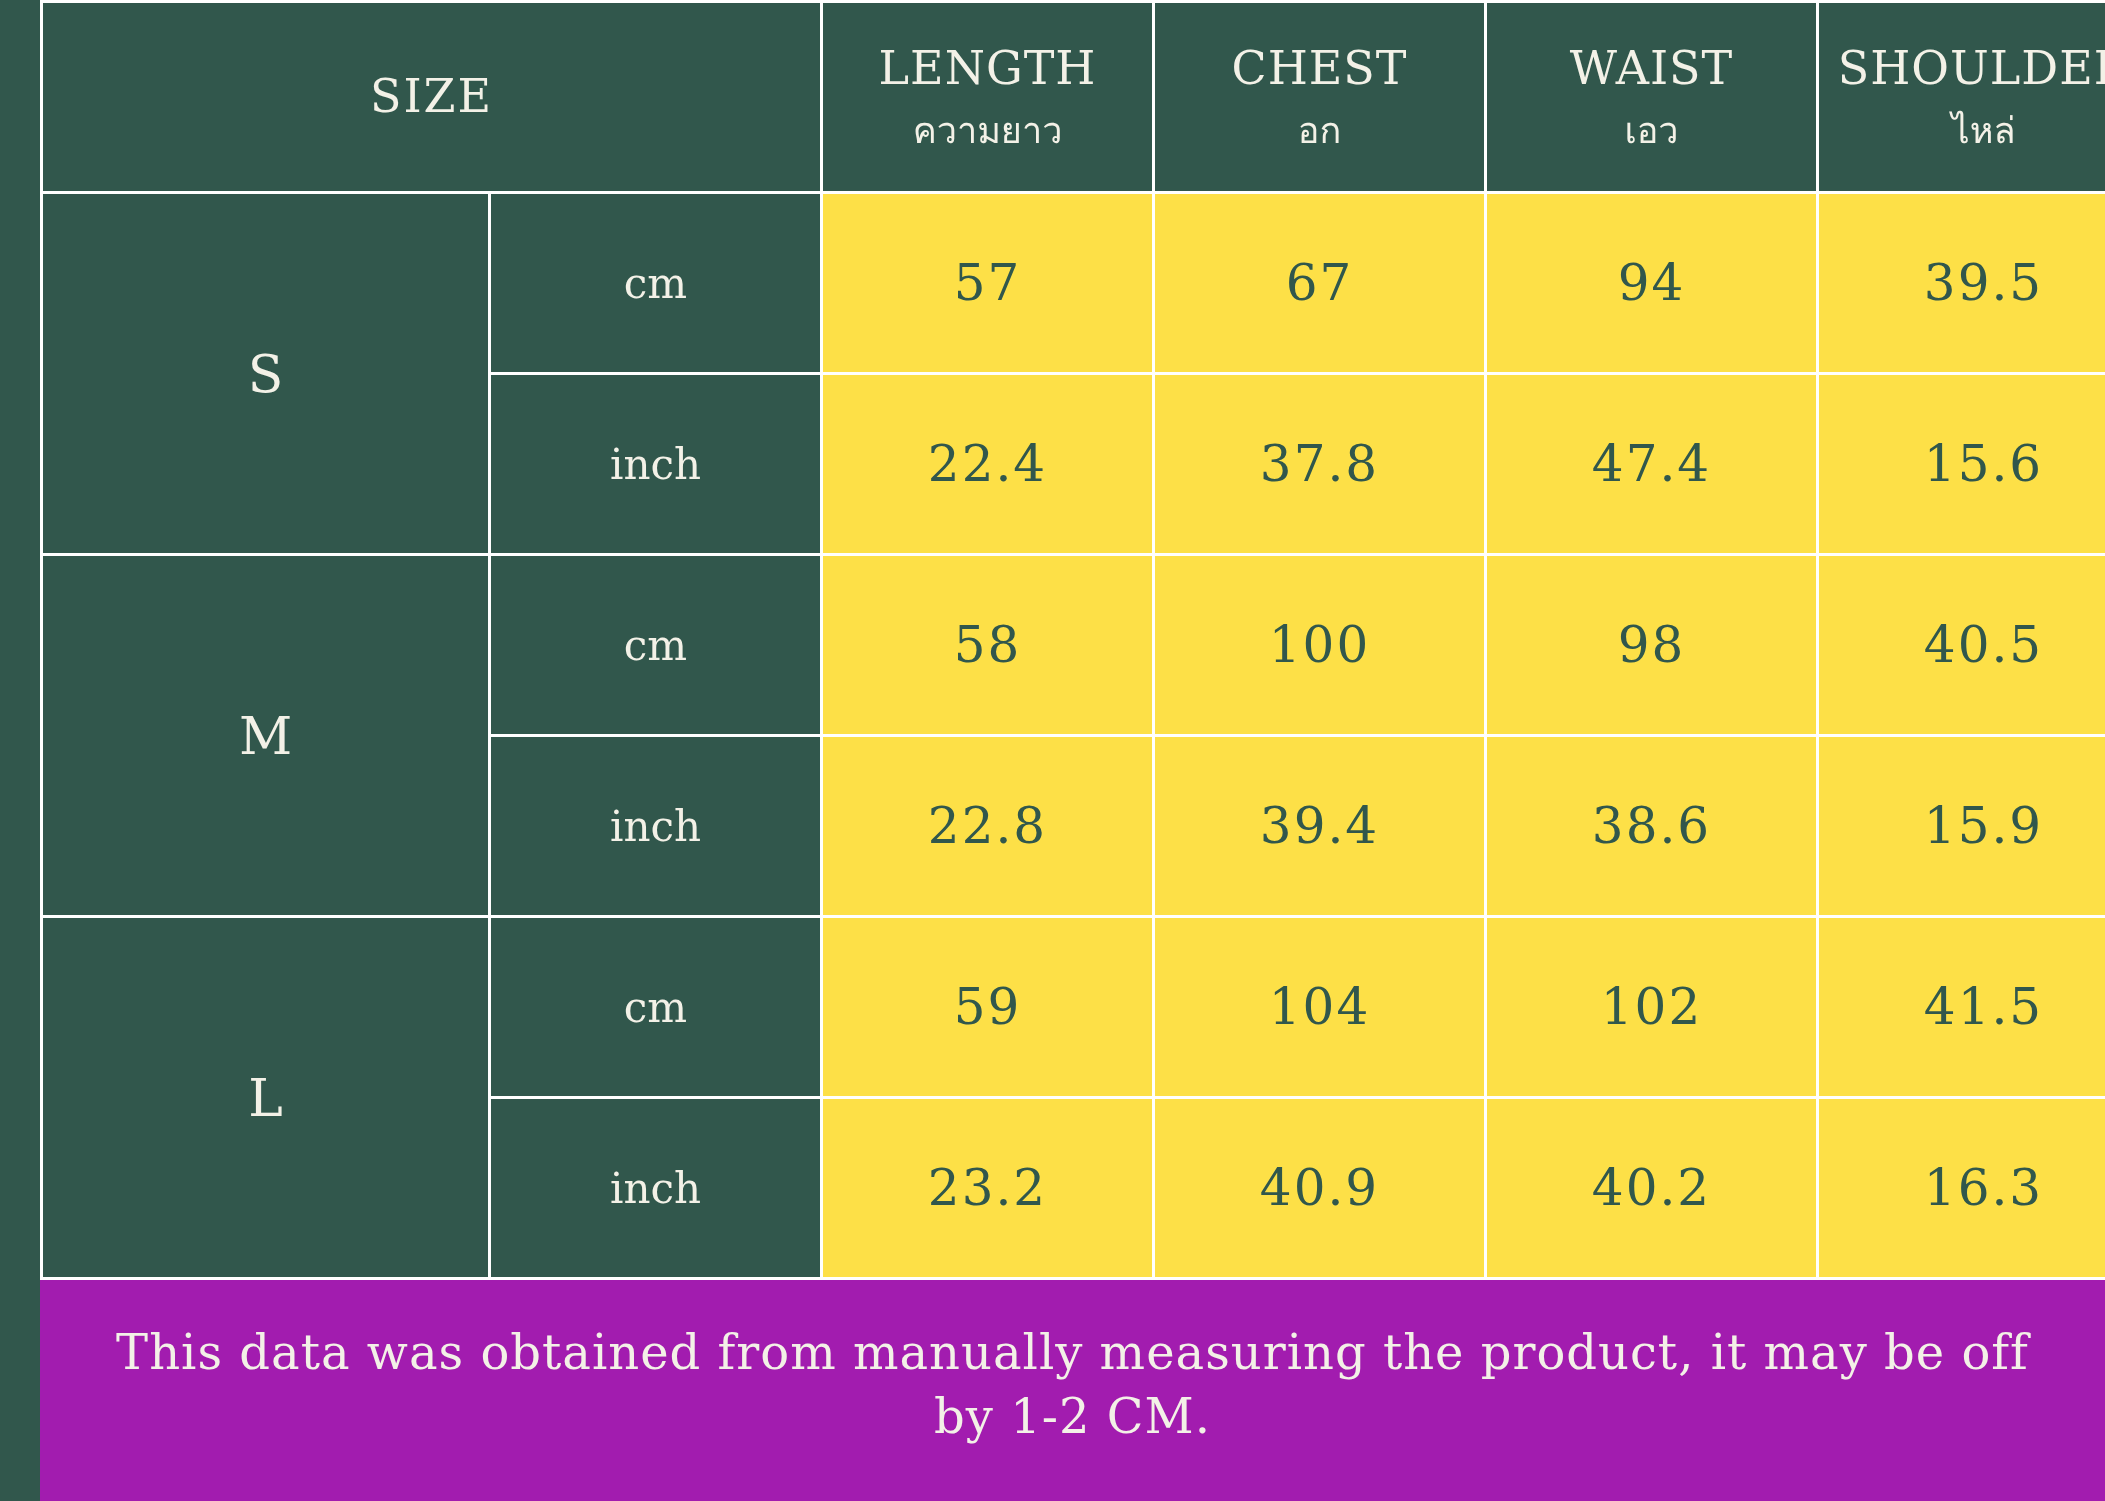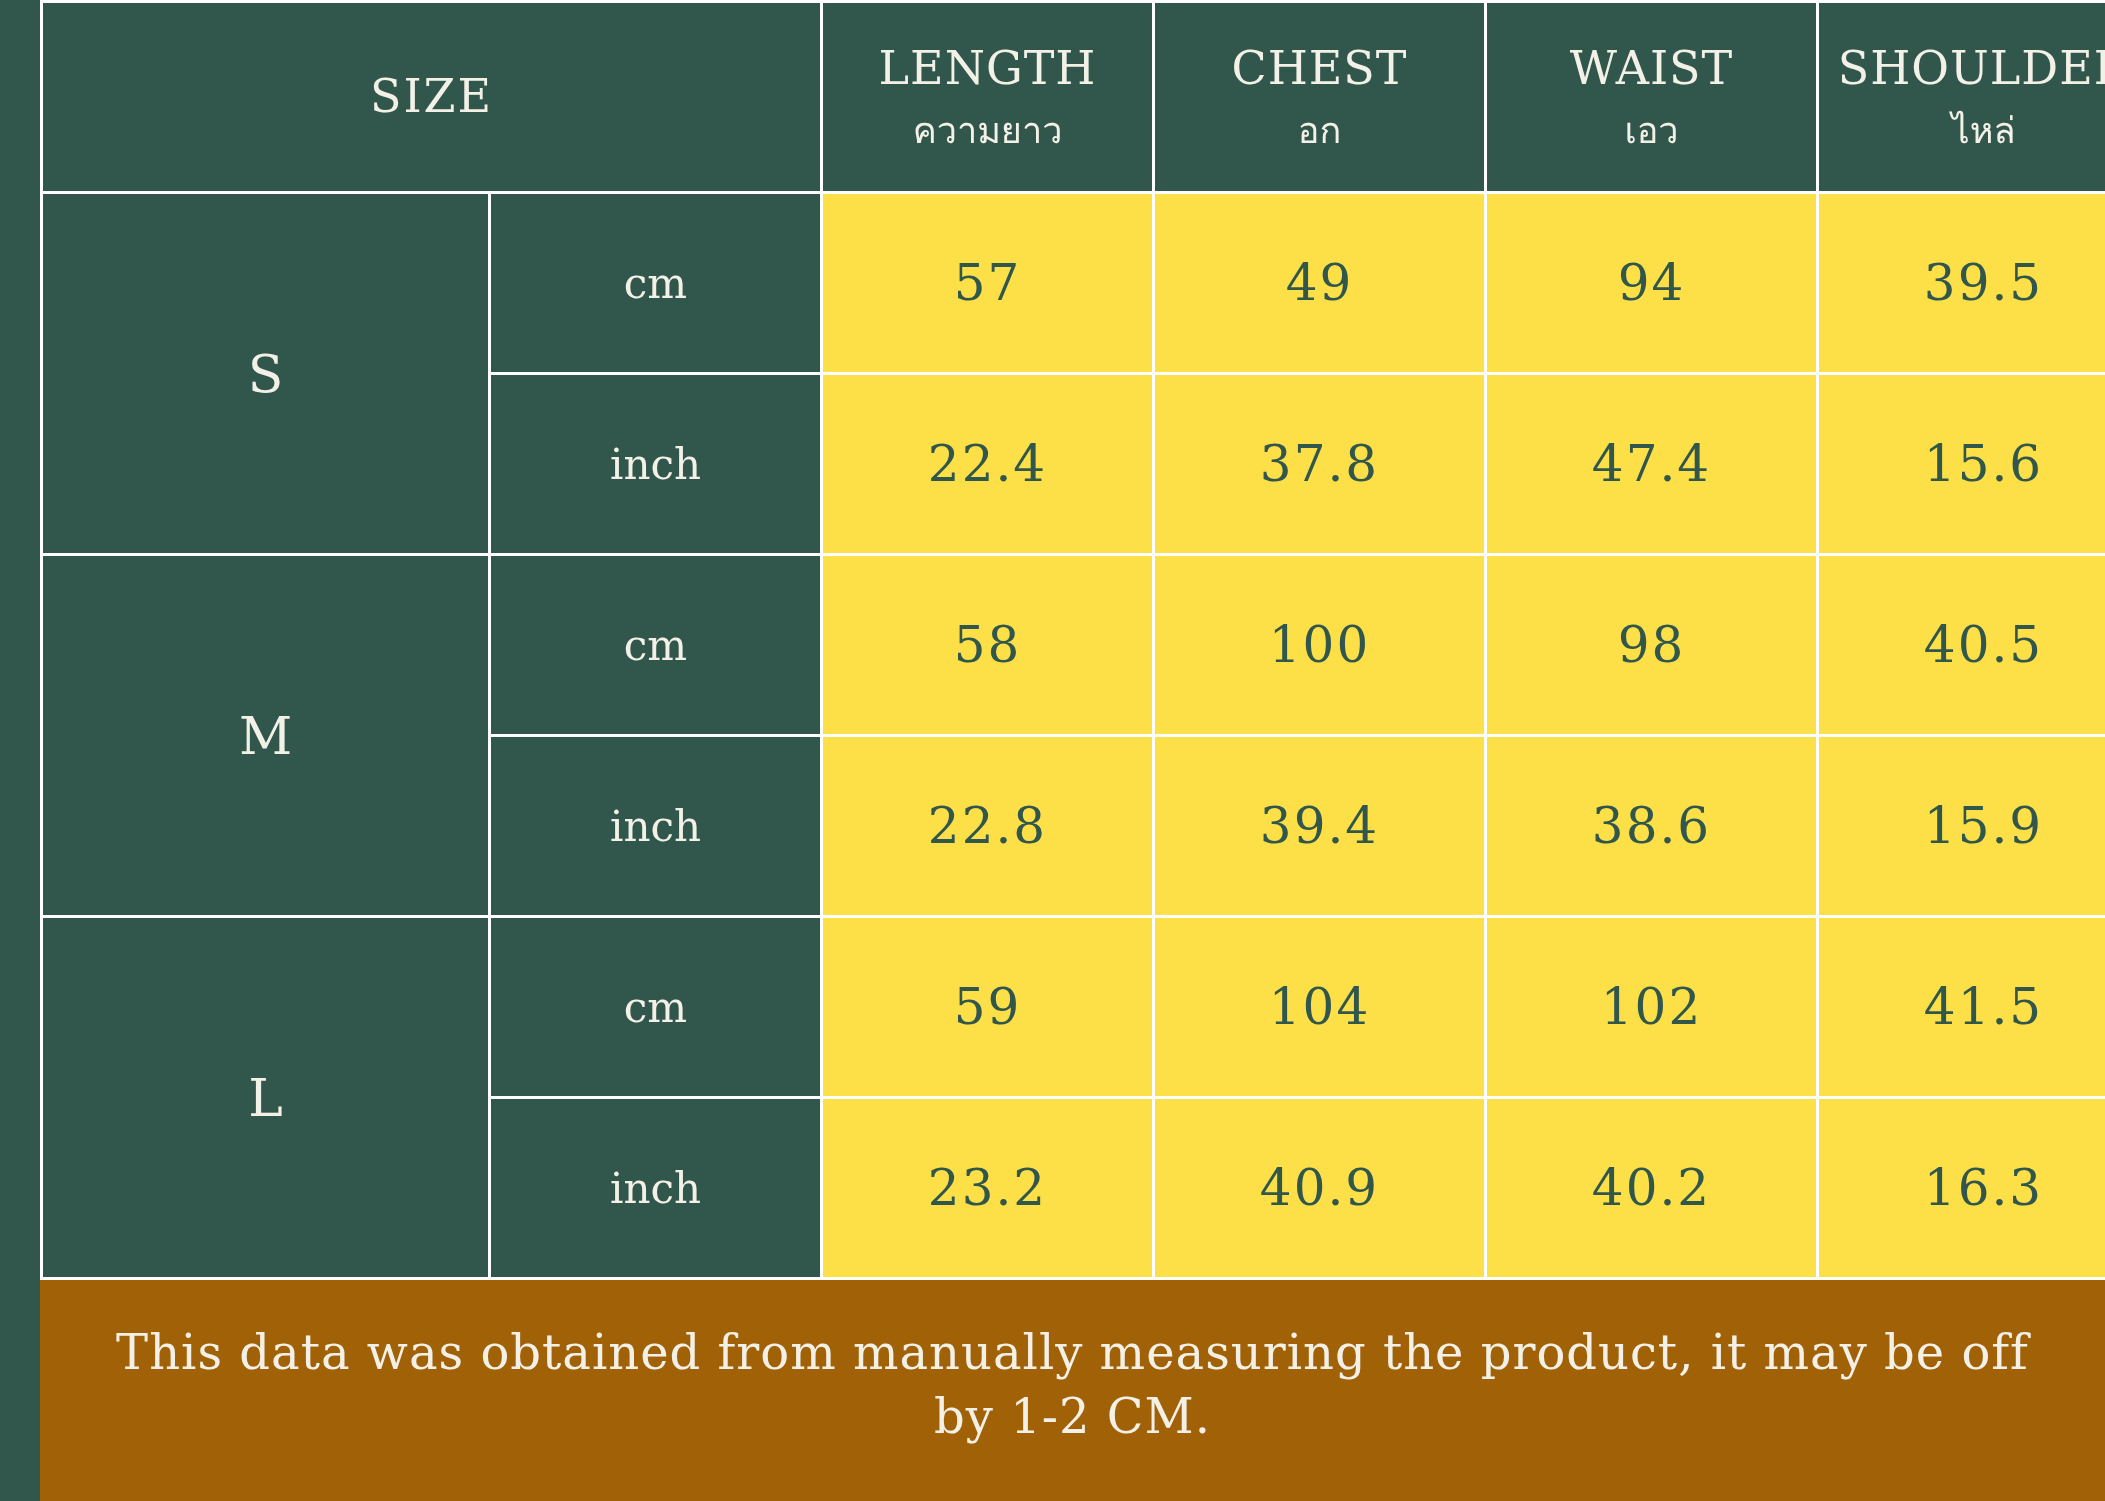--- a/index.html
+++ b/index.html
@@ -83,21 +83,21 @@
     height: 178px;
     letter-spacing: 2px;
   }
 
   .col-size   { width: 448px; }
   .col-metric { width: 332px; }
 
   
   .note {
     flex: 1 1 auto;
-    background: #a16207;
+    background: #a21caf;
     color: #f3f1e7;
     font-size: 48px;
     line-height: 1.32;
     text-align: center;
     display: flex;
     align-items: center;
     justify-content: center;
     padding: 6px 40px 18px 40px;
     box-sizing: border-box;
     letter-spacing: 1px;
@@ -143,21 +143,21 @@
         <td class="hdr-cell">
           <span class="hdr-en">SLEEVES</span>
           <span class="hdr-th">ความยาวแขน</span>
         </td>
       </tr>
 
       <tr>
         <td class="size-label" rowspan="2">S</td>
         <td class="unit-cell">cm</td>
         <td class="val-cell">57</td>
-        <td class="val-cell">49</td>
+        <td class="val-cell">67</td>
         <td class="val-cell">94</td>
         <td class="val-cell">39.5</td>
         <td class="val-cell">58</td>
       </tr>
       <tr>
         <td class="unit-cell">inch</td>
         <td class="val-cell">22.4</td>
         <td class="val-cell">37.8</td>
         <td class="val-cell">47.4</td>
         <td class="val-cell">15.6</td>

